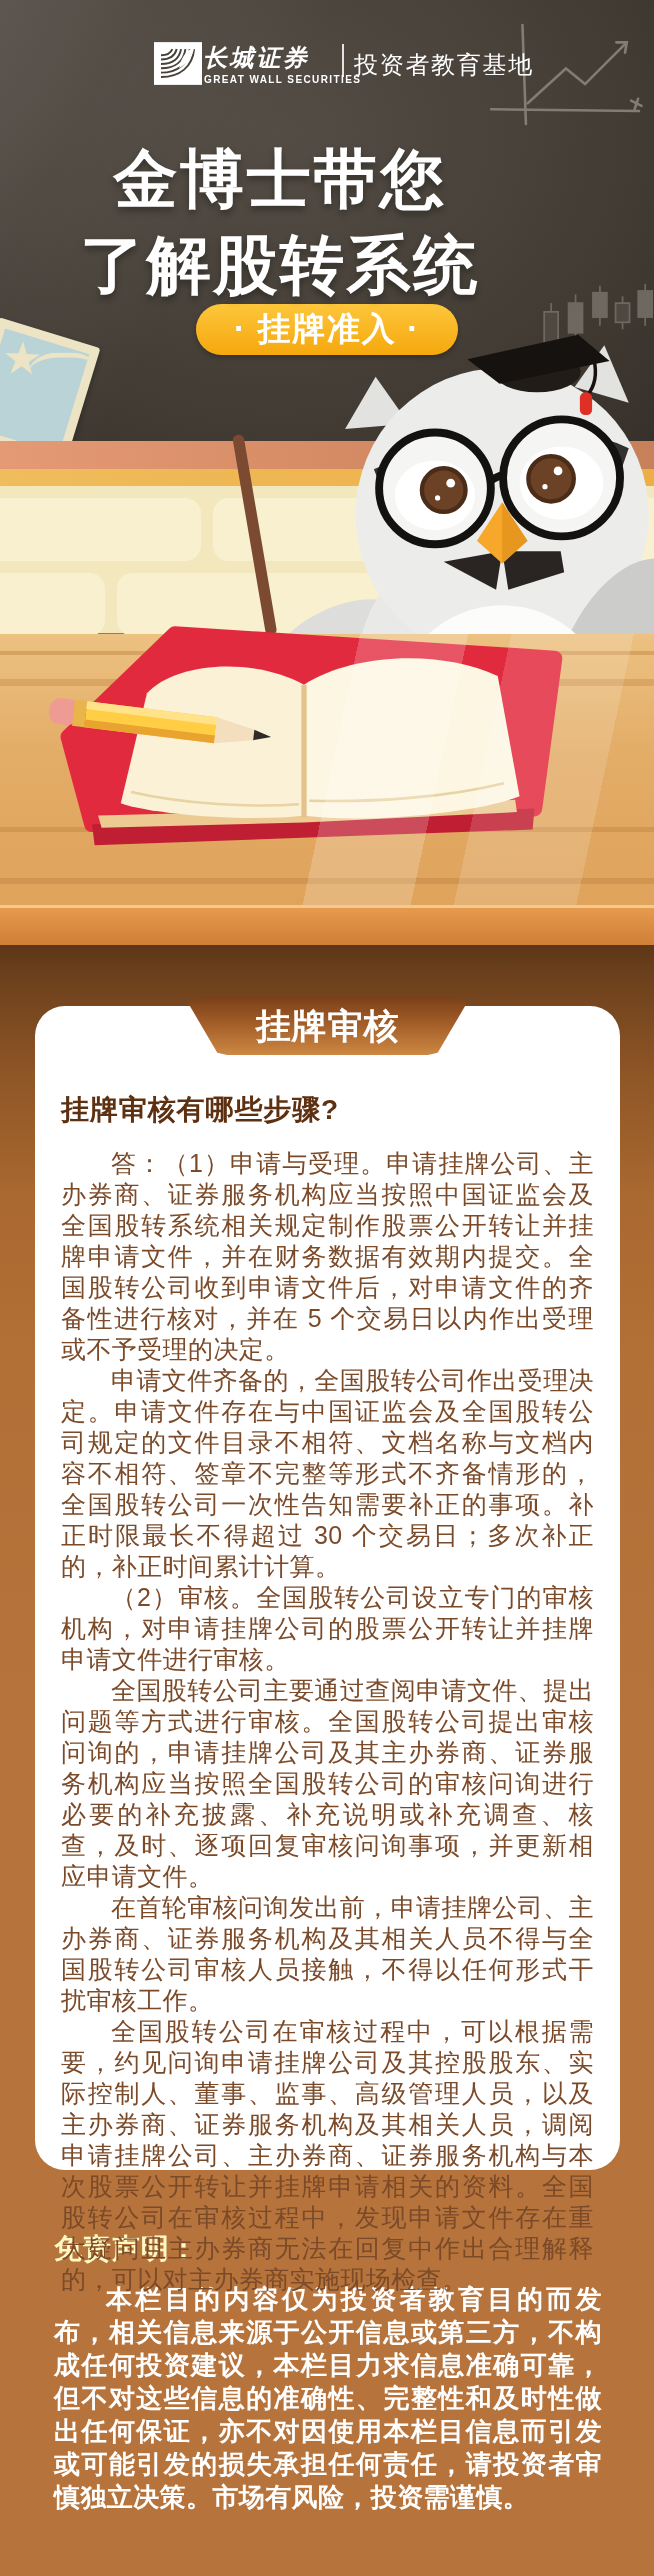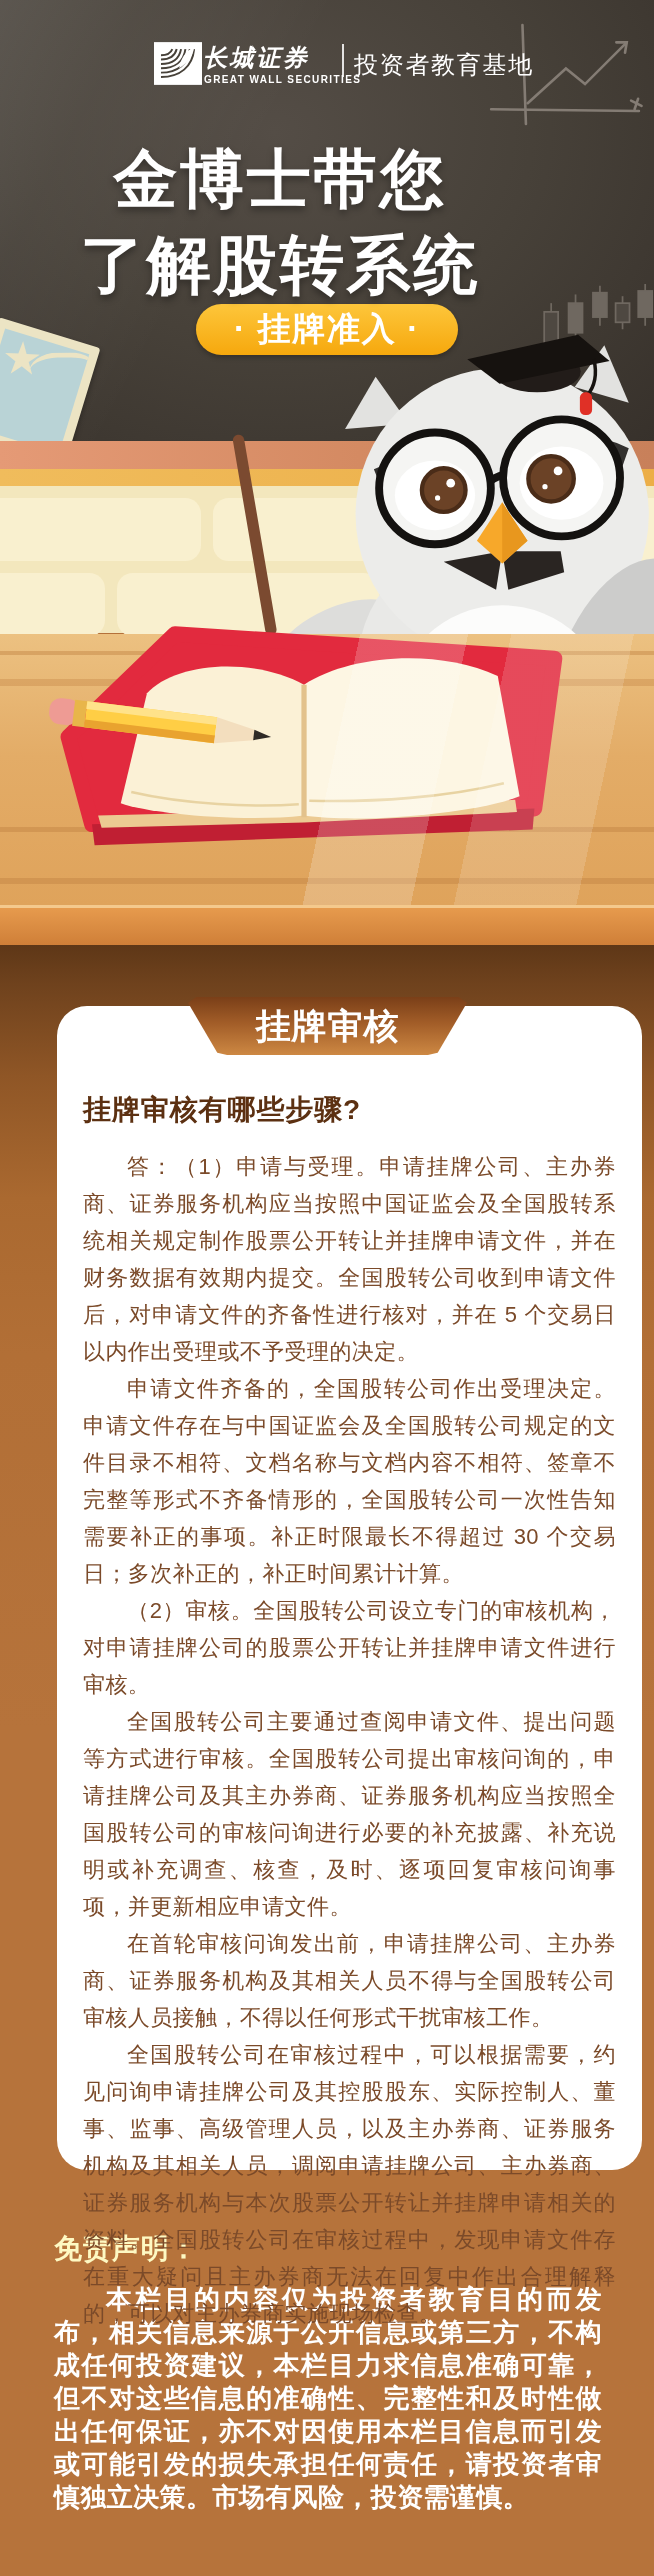--- a/index.html
+++ b/index.html
@@ -52,24 +52,24 @@
     background:linear-gradient(180deg,#fdc63b,#f6a80d);display:flex;align-items:center;justify-content:center;
     color:#fff;font-size:33px;font-weight:700;letter-spacing:1.7px;box-shadow:0 2.6px 5.2px rgba(0,0,0,.25);}
 
   
   .tab{left:188px;top:997px;width:279px;height:58px;z-index:6;
     background:linear-gradient(180deg,#7a3f18,#a25d28 45%,#cd8843);
     clip-path:polygon(0 10%,3% 0,97% 0,100% 10%,89.5% 96%,86% 100%,14% 100%,10.5% 96%);
     display:flex;align-items:center;justify-content:center;
     color:#fff;font-size:35px;font-weight:700;letter-spacing:0.9px;}
   .card{left:35px;top:1006px;width:585px;height:1164px;background:#fff;border-radius:30px;z-index:5;
-    box-sizing:border-box;padding:85px 26px 0 26px;margin-left:22px;}
+    box-sizing:border-box;padding:85px 26px 0 26px;}
   .question{margin:0;font-size:28px;font-weight:700;color:#5c3011;letter-spacing:0.9px;}
   .bodytext{margin-top:19px;}
-  .bodytext p{margin:0;font-size:22px;line-height:37px;color:#7b4a29;
+  .bodytext p{margin:0;font-size:25px;line-height:31px;color:#7b4a29;
     text-align:justify;text-indent:2em;letter-spacing:0.4px;}
 
   
   .disc-h{left:54px;top:2230px;color:#fef9c3;font-size:28px;font-weight:700;letter-spacing:0.9px;}
   .disc-body{left:54px;top:2283px;width:548px;color:#fff;font-size:26px;line-height:33px;
     text-align:justify;text-indent:2em;font-weight:700;letter-spacing:0.4px;}
 </style>
 </head>
 <body>
 

